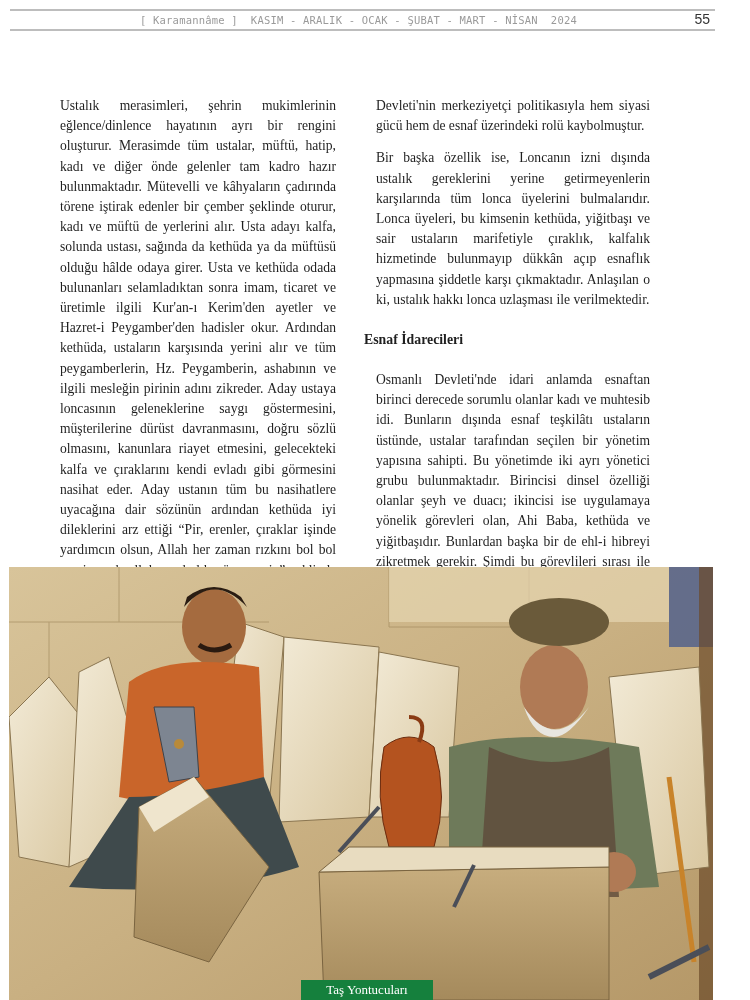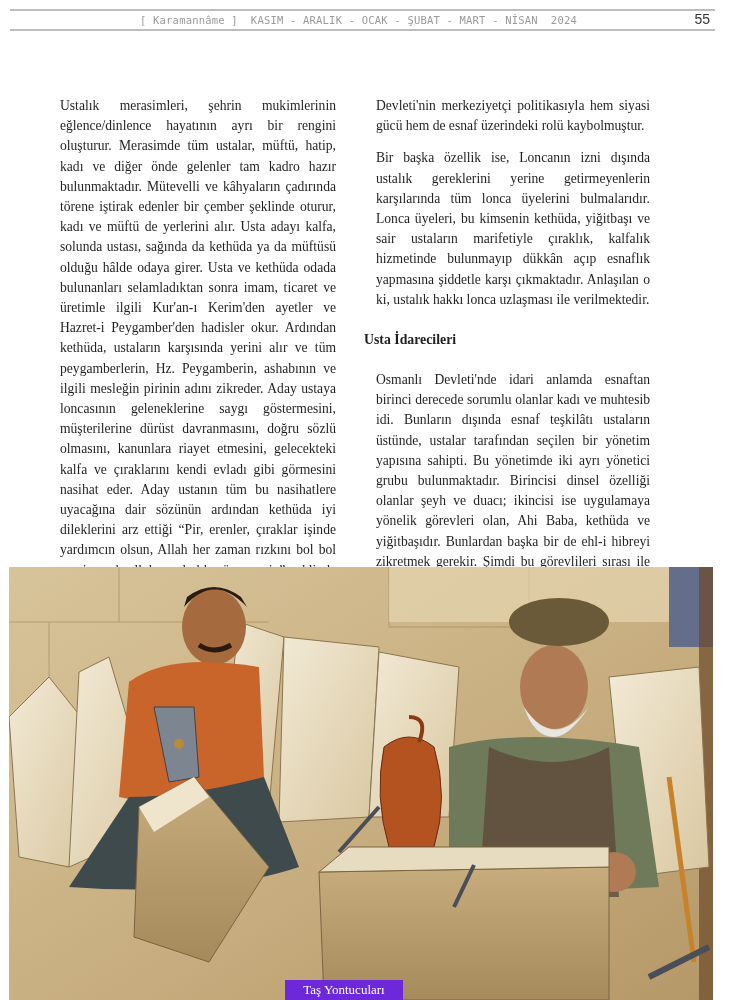--- a/index.html
+++ b/index.html
@@ -9,39 +9,39 @@
     .hdr-line.bot { top:29px; }
     .hdr-text { position:absolute; top:14px; left:140px; font-family:"DejaVu Sans Mono","Liberation Mono",monospace; font-size:10.5px; color:#9a9a9a; letter-spacing:0.2px; white-space:pre; }
     .page-num { position:absolute; top:11px; right:40px; font-family:"Liberation Sans","DejaVu Sans",sans-serif; font-size:14px; color:#333; }
     .col { position:absolute; top:84px; font-size:13.6px; line-height:20.2px; text-align:justify; hyphens:none; }
     .col.left { left:48px; width:300px; }
     .col.right { left:364px; width:298px; }
     .col p { margin:12px; }
     .col h3 { margin:20px 0 20px 0; font-size:13.8px; font-weight:bold; line-height:20px; }
     .painting { position:absolute; left:9px; top:567px; width:704px; height:433px; overflow:hidden; background:#cdb58a; }
     .painting svg { display:block; }
-    .caption { position:absolute; left:285px; top:980px; width:118px; height:20px; background:#6d28d9; color:#fff; font-size:13px; line-height:20px; text-align:center; font-family:"Liberation Serif","DejaVu Serif",serif; }
+    .caption { position:absolute; left:301px; top:980px; width:132px; height:20px; background:#15803d; color:#fff; font-size:13px; line-height:20px; text-align:center; font-family:"Liberation Serif","DejaVu Serif",serif; }
   </style>
 </head>
 <body>
 
 <div class="hdr-line top"></div>
 <div class="hdr-text">[ Karamannâme ]  KASIM - ARALIK - OCAK - ŞUBAT - MART - NİSAN  2024</div>
 <div class="page-num">55</div>
 <div class="hdr-line bot"></div>
 
 <div class="col left">
   <p>Ustalık merasimleri, şehrin mukimlerinin eğlence/dinlence hayatının ayrı bir rengini oluşturur. Merasimde tüm ustalar, müftü, hatip, kadı ve diğer önde gelenler tam kadro hazır bulunmaktadır. Mütevelli ve kâhyaların çadırında törene iştirak edenler bir çember şeklinde oturur, kadı ve müftü de yerlerini alır. Usta adayı kalfa, solunda ustası, sağında da kethüda ya da müftüsü olduğu hâlde odaya girer. Usta ve kethüda odada bulunanları selamladıktan sonra imam, ticaret ve üretimle ilgili Kur'an-ı Kerim'den ayetler ve Hazret-i Peygamber'den hadisler okur. Ardından kethüda, ustaların karşısında yerini alır ve tüm peygamberlerin, Hz. Peygamberin, ashabının ve ilgili mesleğin pirinin adını zikreder. Aday ustaya loncasının geleneklerine saygı göstermesini, müşterilerine dürüst davranmasını, doğru sözlü olmasını, kanunlara riayet etmesini, gelecekteki kalfa ve çıraklarını kendi evladı gibi görmesini nasihat eder. Aday ustanın tüm bu nasihatlere uyacağına dair sözünün ardından kethüda iyi dileklerini arz ettiği “Pir, erenler, çıraklar işinde yardımcın olsun, Allah her zaman rızkını bol bol versin, yoksulluk ve darlık görmeyesin” şeklinde dua eder.</p>
   <p>Daha sonra kethüda, kalfalık peştemalını çözüp ustalık peştemalını bağlar. Bu sırada mekânda hazır bulunanlar ayaktadır ve tekbir getirirler. Törenin sonunda hatip ihlâs ve fatiha surelerini okur. Bu törenler ahilik geleneğinin izleriyle doludur fakat bu geleneğin, Osmanlı</p>
 </div>
 
 <div class="col right">
   <p>Devleti'nin merkeziyetçi politikasıyla hem siyasi gücü hem de esnaf üzerindeki rolü kaybolmuştur.</p>
   <p>Bir başka özellik ise, Loncanın izni dışında ustalık gereklerini yerine getirmeyenlerin karşılarında tüm lonca üyelerini bulmalarıdır. Lonca üyeleri, bu kimsenin kethüda, yiğitbaşı ve sair ustaların marifetiyle çıraklık, kalfalık hizmetinde bulunmayıp dükkân açıp esnaflık yapmasına şiddetle karşı çıkmaktadır. Anlaşılan o ki, ustalık hakkı lonca uzlaşması ile verilmektedir.</p>
-  <h3>Usta İdarecileri</h3>
+  <h3>Esnaf İdarecileri</h3>
   <p>Osmanlı Devleti'nde idari anlamda esnaftan birinci derecede sorumlu olanlar kadı ve muhtesib idi. Bunların dışında esnaf teşkilâtı ustaların üstünde, ustalar tarafından seçilen bir yönetim yapısına sahipti. Bu yönetimde iki ayrı yönetici grubu bulunmaktadır. Birincisi dinsel özelliği olanlar şeyh ve duacı; ikincisi ise uygulamaya yönelik görevleri olan, Ahi Baba, kethüda ve yiğitbaşıdır. Bunlardan başka bir de ehl-i hibreyi zikretmek gerekir. Şimdi bu görevlileri sırası ile ele alalım:</p>
 </div>
 
 <div class="painting">
   <svg width="704" height="433" viewBox="0 0 704 433">
     <defs>
       <linearGradient id="bg" x1="0" y1="0" x2="1" y2="1">
         <stop offset="0" stop-color="#d8c49a"></stop>
         <stop offset="0.5" stop-color="#c9b082"></stop>
         <stop offset="1" stop-color="#b59868"></stop>

